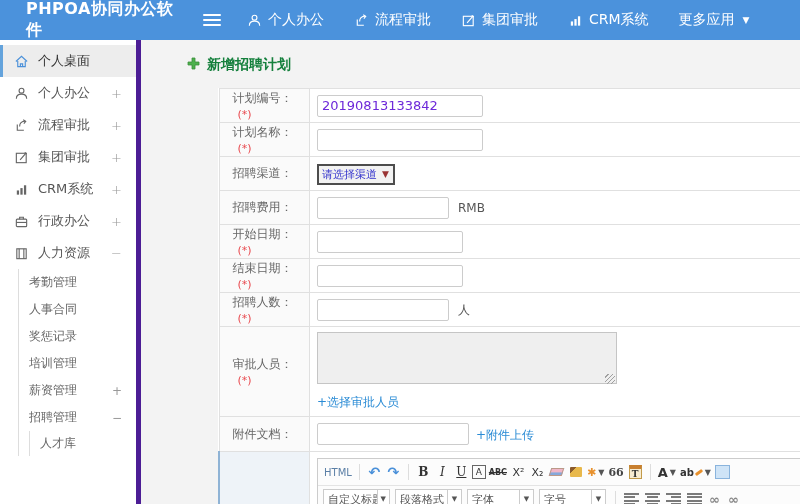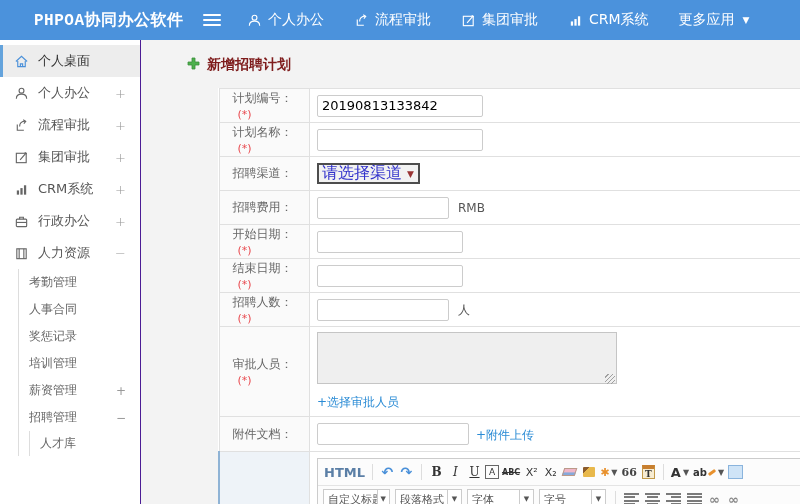--- a/index.html
+++ b/index.html
@@ -1,79 +1,79 @@
 <!DOCTYPE html>
 <html><head>
 <meta charset="utf-8">
 <style>
   * { margin:0; padding:0; box-sizing:border-box; }
   html,body { width:800px; height:504px; overflow:hidden; background:#f3f3f3;
     font-family:"DejaVu Sans","Liberation Sans",sans-serif; }
   
   .topbar { height:40px; background:#4b92dc; display:flex; align-items:center; color:#fff; }
-  .brand { font-size:16px; font-weight:bold; padding-left:34px; width:185px; letter-spacing:0.5px;font-family:Liberation Mono, monospace; }
+  .brand { font-size:16px; font-weight:bold; padding-left:26px; width:185px; letter-spacing:0.5px; }
   .burger { width:18px; margin-left:18px; margin-right:26px; cursor:pointer; }
   .burger i { display:block; height:2px; background:#fff; border-radius:1px; margin:3px 0; }
   .topnav { display:flex; align-items:center; gap:30px; font-size:14px; }
   .topnav .titem { display:flex; align-items:center; gap:6px; cursor:pointer; }
   .topnav svg { display:block; }
   .caret-w { font-size:9px; margin-left:2px; }
   
   .app { display:flex; height:464px; }
-  .sidebar { width:141px; background:#fff; border-right:1px solid #4c1d95; padding-top:5px; overflow:hidden; }
+  .sidebar { width:141px; background:#fff; border-right:5px solid #4c1d95; padding-top:5px; overflow:hidden; }
   .content { flex:1; overflow:hidden; }
   
   .snav-item { height:32px; display:flex; align-items:center; padding-left:14px; font-size:13px;
     color:#555; cursor:pointer; }
   .snav-item .sicon { width:16px; margin-right:8px; display:flex; }
   .snav-item .exp { margin-left:auto; margin-right:14px; color:#999; font-size:13px; font-weight:300; }
   .snav-item.active { background:#ededed; border-left:3px solid #64a3dc; padding-left:11px; color:#333; }
   .subtree { margin-left:18px; border-left:1px solid #ddd; }
   .sub-item { height:27px; display:flex; align-items:center; padding-left:10px; font-size:12px;
     color:#666; cursor:pointer; }
   .sub-item .exp { margin-left:auto; margin-right:14px; color:#999; }
   .subtree2 { margin-left:10px; border-left:1px solid #ddd; }
   .subtree2 .sub-item { height:25px; }
   
   .page-title { display:flex; align-items:center; gap:7px; margin:15px 0 0 46px; }
-  .page-title h1 { font-size:14px; color:#7f1d1d; font-weight:bold; }
+  .page-title h1 { font-size:14px; color:#15803d; font-weight:bold; }
   
   .ftable { margin:14px 0 0 77px; width:660px; border-collapse:collapse; background:#fff; }
   .ftable td { border:1px solid #e0e0e0; vertical-align:middle; }
   td.lbl { width:187px; background:#fafafa; padding-left:13px; font-size:12px; color:#666; }
   td.val { padding:5px 0 5px 7px; background:#fff; }
   .req { color:#e8494e; margin-left:5px; font-size:11px; }
   .row-std { height:34px; }
   input.tin { height:22px; border:1px solid #ccc; border-radius:2px; font-size:13px; padding:0 4px;
-    color:#000000; font-family:inherit; background:#fff; outline:none; }
+    color:#6d28d9; font-family:inherit; background:#fff; outline:none; }
   .w-lg { width:166px; } .w-md { width:146px; } .w-sm { width:132px; } .w-att { width:152px; }
   .suffix { font-size:12px; color:#555; margin-left:9px; }
   .fakesel { display:inline-flex; align-items:center; border:2px solid #4d4d4d; background:#f2f2f2;
     height:21px; padding:0 4px 0 3px; cursor:pointer; }
-  .fakesel .seltext { color:#3333cc; font-size:16px; }
+  .fakesel .seltext { color:#3333cc; font-size:11px; }
   .fakesel .selarr { color:#993333; font-size:9px; margin-left:5px; }
   .ta-wrap { position:relative; display:inline-block; }
   textarea.tta { width:300px; height:52px; background:#efefef; border:1px solid #c5c5c5;
     resize:none; outline:none; font-family:inherit; }
   .grip { position:absolute; right:2px; bottom:4px; width:10px; height:10px;
     background:repeating-linear-gradient(135deg,transparent 0 2px,#a0a0a0 2px 3px); }
   a.blink { color:#2a8bd5; font-size:12px; text-decoration:none; cursor:pointer; }
   .approver-link { display:block; margin-top:6px; }
   td.lbl.editor-lbl { background:#eef3f8; border-left:2px solid #8fb3d5; }
   td.val.editor-val { vertical-align:top; padding-top:6px; }
   tr.row-editor { height:160px; }
   
   .editor { width:560px; border:1px solid #ccc; background:#fff; }
   .tbar { display:flex; align-items:center; padding:3px 5px; gap:2px; background:#fcfcfc;
     border-bottom:1px solid #e4e4e4; height:27px; overflow:hidden; white-space:nowrap; }
   .tb { min-width:17px; height:20px; display:inline-flex; align-items:center; justify-content:center;
     font-size:12px; color:#333; border-radius:2px; cursor:pointer; padding:0 1px; }
   .tb.serif { font-family:"DejaVu Serif","Liberation Serif",serif; }
   .sep { width:1px; height:16px; background:#ddd; margin:0 4px; flex:0 0 1px; }
-  .tb-html { font-size:13px; font-weight:bold; color:#5b7fa6; }
+  .tb-html { font-size:10px; font-weight:normal; color:#5b7fa6; }
   .tb-undo,.tb-redo { color:#4a90d9; font-weight:bold; font-size:14px; }
   .tb-b { font-weight:bold; } .tb-i { font-style:italic; } .tb-u { text-decoration:underline; }
   .tb-boxa { border:1px solid #666; font-size:9px; height:14px; min-width:14px; border-radius:0; }
   .tb-abc { font-size:8px; font-weight:bold; text-decoration:line-through; }
   .tb-x { font-size:11px; }
   .shape-eraser { width:13px; height:8px; background:linear-gradient(#f0b6c8 55%,#86a9db 55%);
     border:1px solid #b98; transform:skewX(-18deg); display:inline-block; }
   .shape-broom { width:12px; height:10px; background:linear-gradient(135deg,#8a5a2b 0 30%,#e8b84b 30%);
     display:inline-block; border-radius:1px; }
   .tb-spark { color:#e8912d; font-size:11px; }

